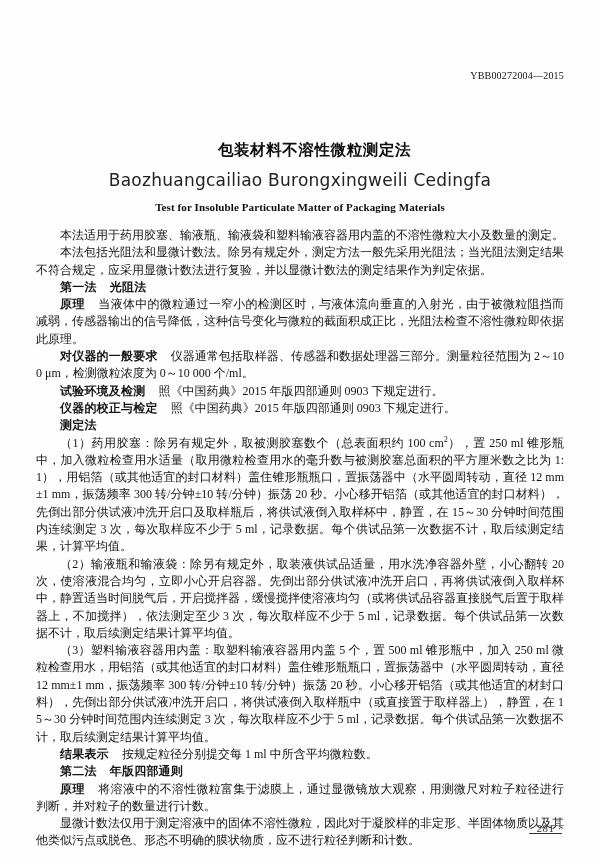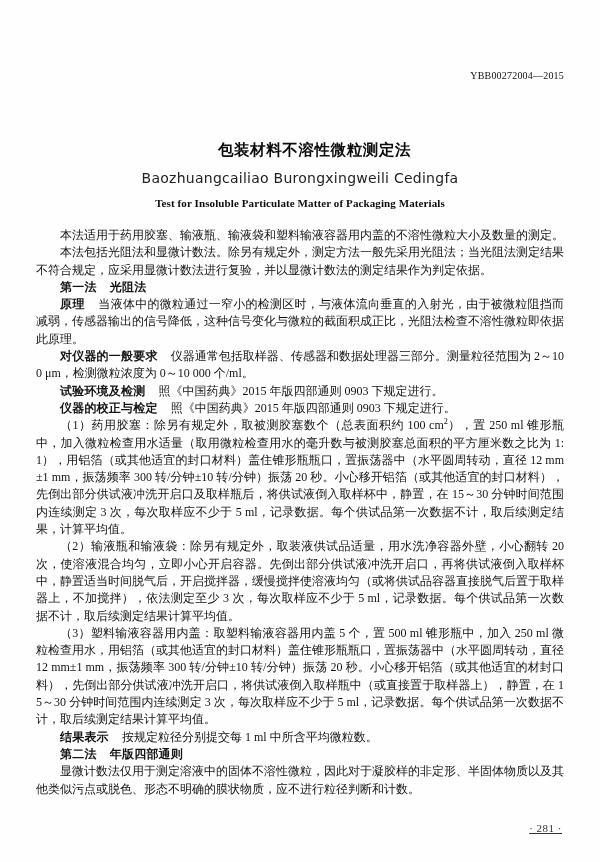--- a/index.html
+++ b/index.html
@@ -47,21 +47,21 @@
   .title-cn {
     font-size: 15.5px;
     font-weight: bold;
     font-family: "DejaVu Sans", "Liberation Sans", sans-serif;
     letter-spacing: 0.6px;
     color: #0d0d0d;
     line-height: 1.4;
     margin-left: 29px;
   }
   .title-pinyin {
-    font-size: 14px;
+    font-size: 17px;
     font-family: "DejaVu Sans", "Liberation Sans", sans-serif;
     color: #222;
     letter-spacing: 0.25px;
     margin-top: 7px;
     line-height: 1.35;
   }
   .title-en {
     font-size: 11px;
     font-weight: bold;
     font-family: "Liberation Serif", "DejaVu Serif", serif;
@@ -154,35 +154,41 @@
     </p>
 
     <p class="p">
       <span class="term">试验环境及检测</span><span class="gap"></span><span>照《中国药典》2015 年版四部通则 0903 下规定进行。</span>
     </p>
 
     <p class="p">
       <span class="term">仪器的校正与检定</span><span class="gap"></span><span>照《中国药典》2015 年版四部通则 0903 下规定进行。</span>
     </p>
 
+    <p class="p">
+      <span class="hd">测定法</span>
+    </p>
 
     <p class="p"><span>（1）药用胶塞：除另有规定外，取被测胶塞数个（总表面积约 100 cm</span><sup>2</sup><span>），置 250 ml 锥形瓶中，加入微粒检查用水适量（取用微粒检查用水的毫升数与被测胶塞总面积的平方厘米数之比为 1:1），用铝箔（或其他适宜的封口材料）盖住锥形瓶瓶口，置振荡器中（水平圆周转动，直径 12 mm±1 mm，振荡频率 300 转/分钟±10 转/分钟）振荡 20 秒。小心移开铝箔（或其他适宜的封口材料），先倒出部分供试液冲洗开启口及取样瓶后，将供试液倒入取样杯中，静置，在 15～30 分钟时间范围内连续测定 3 次，每次取样应不少于 5 ml，记录数据。每个供试品第一次数据不计，取后续测定结果，计算平均值。</span></p>
 
     <p class="p">（2）输液瓶和输液袋：除另有规定外，取装液供试品适量，用水洗净容器外壁，小心翻转 20 次，使溶液混合均匀，立即小心开启容器。先倒出部分供试液冲洗开启口，再将供试液倒入取样杯中，静置适当时间脱气后，开启搅拌器，缓慢搅拌使溶液均匀（或将供试品容器直接脱气后置于取样器上，不加搅拌），依法测定至少 3 次，每次取样应不少于 5 ml，记录数据。每个供试品第一次数据不计，取后续测定结果计算平均值。</p>
 
     <p class="p">（3）塑料输液容器用内盖：取塑料输液容器用内盖 5 个，置 500 ml 锥形瓶中，加入 250 ml 微粒检查用水，用铝箔（或其他适宜的封口材料）盖住锥形瓶瓶口，置振荡器中（水平圆周转动，直径 12 mm±1 mm，振荡频率 300 转/分钟±10 转/分钟）振荡 20 秒。小心移开铝箔（或其他适宜的材封口料），先倒出部分供试液冲洗开启口，将供试液倒入取样瓶中（或直接置于取样器上），静置，在 15～30 分钟时间范围内连续测定 3 次，每次取样应不少于 5 ml，记录数据。每个供试品第一次数据不计，取后续测定结果计算平均值。</p>
 
     <p class="p">
       <span class="term">结果表示</span><span class="gap"></span><span>按规定粒径分别提交每 1 ml 中所含平均微粒数。</span>
     </p>
 
     <p class="p">
       <span class="hd">第二法</span><span class="gap"></span><span class="hd">年版四部通则</span>
     </p>
 
+    <p class="p">
+      <span class="term">原理</span><span class="gap"></span><span>将溶液中的不溶性微粒富集于滤膜上，通过显微镜放大观察，用测微尺对粒子粒径进行判断，并对粒子的数量进行计数。</span>
+    </p>
 
     <p class="p">显微计数法仅用于测定溶液中的固体不溶性微粒，因此对于凝胶样的非定形、半固体物质以及其他类似污点或脱色、形态不明确的膜状物质，应不进行粒径判断和计数。</p>
 
   </div>
 
   <div class="page-no">· 281 ·</div>
 
 </div>
 
 </body></html>

